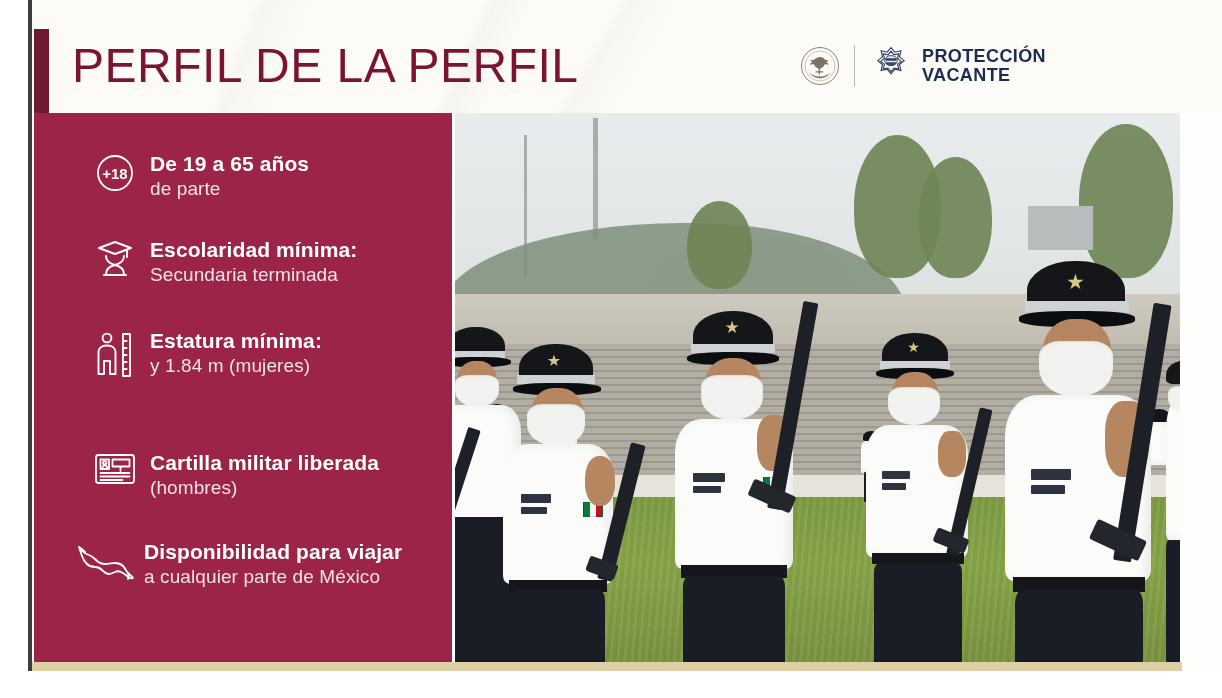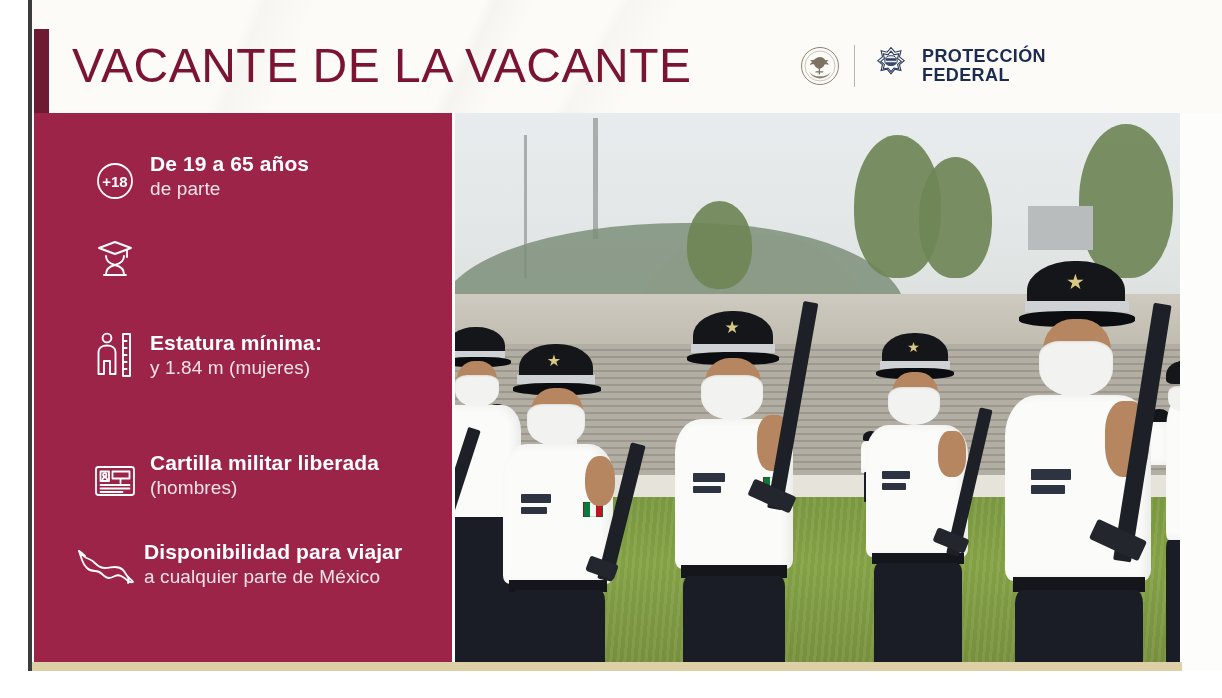--- a/index.html
+++ b/index.html
@@ -142,21 +142,21 @@
     left: 34px;
     top: 113px;
     width: 418px;
     height: 549px;
     background: #9d2449;
   }
 
   .item {
     position: absolute;
     display: flex;
-    align-items: flex-end;
+    align-items: flex-start;
     left: 58px;
   }
   .item-icon {
     width: 46px;
     flex: 0 0 46px;
     display: flex;
     align-items: flex-start;
     justify-content: center;
     padding-top: 2px;
   }
@@ -335,21 +335,21 @@
 <body>
 
 <div id="slide">
 
   <div class="canvas-frame"></div>
   <div class="header-band"></div>
   <div class="edge-left"></div>
   <div class="edge-dark"></div>
 
   <div class="title-accent"></div>
-  <div class="slide-title">VACANTE DE LA VACANTE</div>
+  <div class="slide-title">PERFIL DE LA PERFIL</div>
 
   <div class="logos">
 
     <div class="logo-seg">
       <svg class="eagle-seal" viewBox="0 0 40 40">
         <circle cx="20" cy="20" r="18.5" fill="none" stroke="#8d8373" stroke-width="1"></circle>
         <circle cx="20" cy="20" r="15" fill="none" stroke="#a79d8c" stroke-width="0.6"></circle>
         <path d="M20 11c2.6 0 4.4 1.5 5.4 3.3 1.1-.4 2.4-.3 3.3.4-1 .2-1.8.8-2.2 1.6 1.2.5 2 1.5 2.2 2.7-1.4-.8-2.8-.9-4.2-.4-.5 2-2.1 3.6-4.5 4.1v2.6h3.2v1.2h-3.2v2.1h-1.3v-2.1h-3.1v-1.2h3.1v-2.6c-2.4-.5-4-2.1-4.5-4.1-1.4-.5-2.8-.4-4.2.4.2-1.2 1-2.2 2.2-2.7-.4-.8-1.2-1.4-2.2-1.6.9-.7 2.2-.8 3.3-.4C15.6 12.5 17.4 11 20 11z" fill="#7d7261"></path>
         <path d="M9 26c3 4.6 7 6.4 11 6.4S28 30.6 31 26c-2.2 2.2-4.8 3.6-7.4 4.2h-7.2C13.8 29.6 11.2 28.2 9 26z" fill="#8b8170"></path>
       </svg>
@@ -362,21 +362,21 @@
         <g fill="none" stroke="#2b3b5c" stroke-width="1.1">
           <path d="M22 3.5l3.9 4.7 6-1.4-1.4 6 4.7 3.9-4.7 3.9 1.4 6-6-1.4-3.9 4.7-3.9-4.7-6 1.4 1.4-6-4.7-3.9 4.7-3.9-1.4-6 6 1.4z"></path>
           <path d="M22 7.2l3 3.6 4.7-1.1-1.1 4.7 3.6 3-3.6 3 1.1 4.7-4.7-1.1-3 3.6-3-3.6-4.7 1.1 1.1-4.7-3.6-3 3.6-3-1.1-4.7 4.7 1.1z"></path>
         </g>
         <ellipse cx="22" cy="16.6" rx="6.4" ry="5" fill="#e8eaee" stroke="#2b3b5c" stroke-width="0.9"></ellipse>
         <rect x="16.6" y="14.3" width="10.8" height="2.4" fill="#2b3b5c"></rect>
         <path d="M16.4 18.2h11.2c0 2.1-2.5 3.5-5.6 3.5s-5.6-1.4-5.6-3.5z" fill="#3a4a6b"></path>
       </svg>
       <div class="pf-text">
         <div>PROTECCIÓN</div>
-        <div>FEDERAL</div>
+        <div>VACANTE</div>
       </div>
     </div>
   </div>
 
   <div class="panel">
 
     <div class="item" style="top:38px">
       <div class="item-icon">
         <svg width="40" height="40" viewBox="0 0 40 40">
           <circle cx="20" cy="20" r="17" fill="none" stroke="#ffffff" stroke-width="1.8"></circle>
@@ -393,20 +393,24 @@
       <div class="item-icon">
         <svg width="42" height="44" viewBox="0 0 42 44">
           <g fill="none" stroke="#ffffff" stroke-width="1.9" stroke-linejoin="round" stroke-linecap="round">
             <path d="M5 9 L21 3 L37 9 L21 15 Z"></path>
             <path d="M33 11 v7"></path>
             <path d="M12 17 c0 6 5 8 9 9 c-4 1 -9 3 -9 9"></path>
             <path d="M30 17 c0 6 -5 8 -9 9 c4 1 9 3 9 9"></path>
             <path d="M10 36 h22"></path>
           </g>
         </svg>
+      </div>
+      <div class="item-text">
+        <div class="t-bold">Escolaridad mínima:</div>
+        <div class="t-light">Secundaria terminada</div>
       </div>
     </div>
 
     <div class="item" style="top:215px">
       <div class="item-icon">
         <svg width="42" height="50" viewBox="0 0 42 50">
           <g fill="none" stroke="#ffffff" stroke-width="1.9" stroke-linejoin="round" stroke-linecap="round">
             <circle cx="13" cy="8" r="4.4"></circle>
             <path d="M4.5 44 V22 c0-4 3.5-6.5 8.5-6.5 s8.5 2.5 8.5 6.5 V44 h-5.5 V31 h-6 V44 Z"></path>
             <path d="M29 4 h7 v42 h-7 Z"></path>

